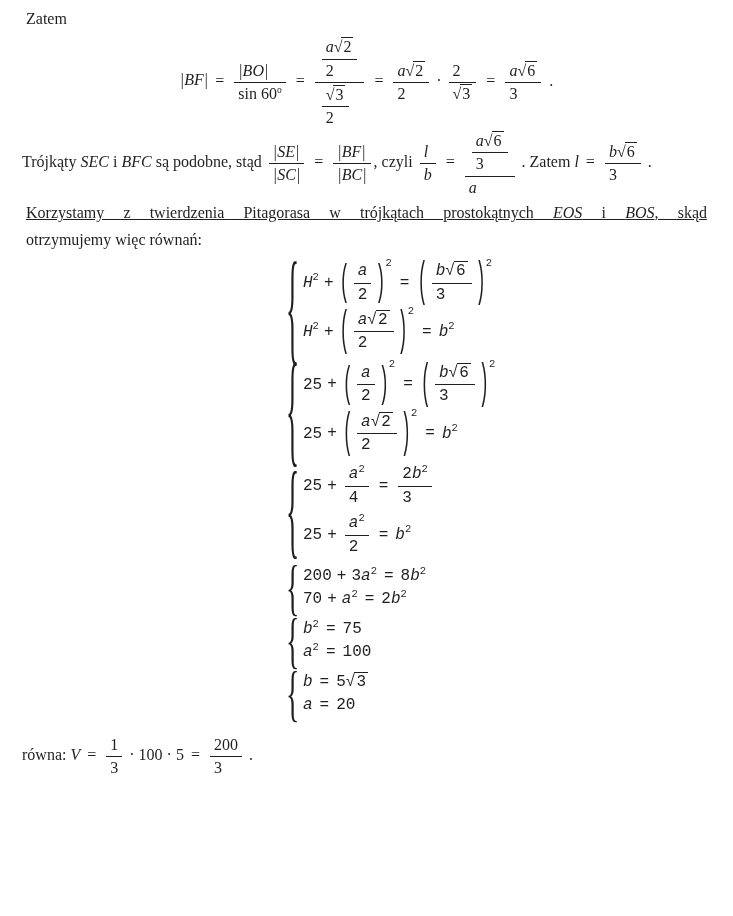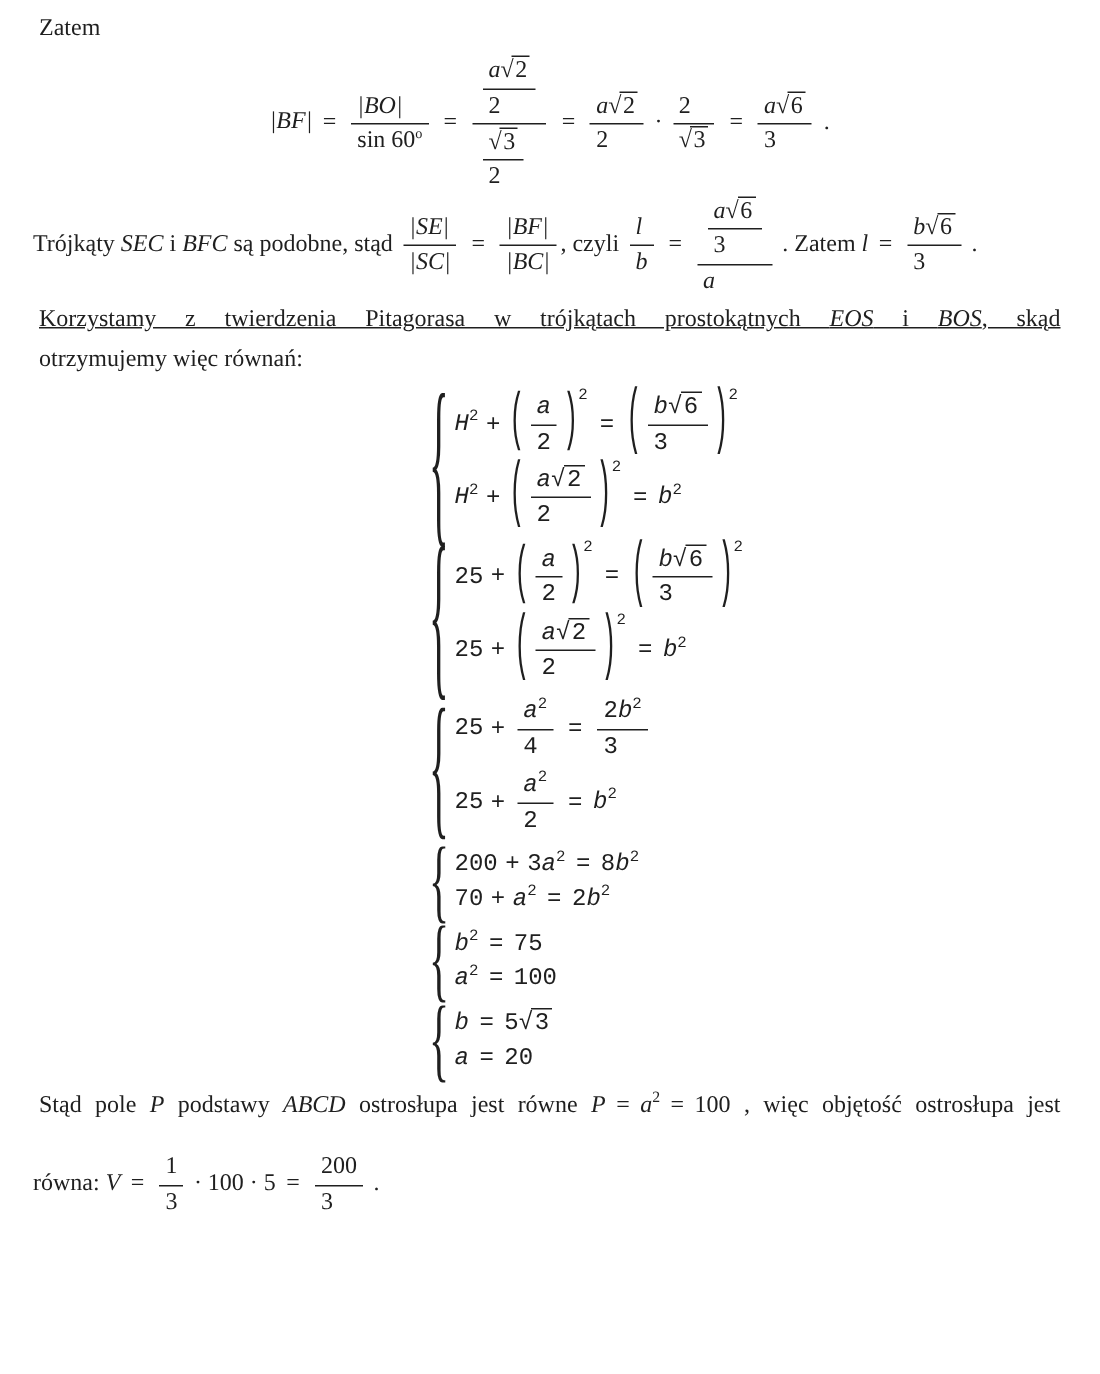--- a/index.html
+++ b/index.html
@@ -118,20 +118,17 @@
   <div class="sys s6 small">
     <span class="brace">{</span>
     <div class="mrow">
       <i>b</i><span class="eqop">=</span><span>5</span><span class="rsign">√</span><span class="rad">3</span>
     </div>
     <div class="mrow">
       <i>a</i><span class="eqop">=</span><span>20</span>
     </div>
   </div>
 
-  <div class="para j" style="margin-top:8px;">
-    <span>Stąd pole </span><i>P</i><span> podstawy </span><i>ABCD</i><span> ostrosłupa jest równe </span><span class="m"><i>P</i><span class="eqop">=</span><i>a</i><sup class="s">2</sup><span class="eqop">=</span><span>100</span></span><span> , więc objętość ostrosłupa jest</span>
-  </div>
   <div class="p4l2">
     <span>równa: </span><i>V</i><span class="eqop">=</span><span class="frac"><span class="fn">1</span><span class="fd">3</span></span><span class="mdot">·</span><span>100</span><span class="mdot">·</span><span>5</span><span class="eqop">=</span><span class="frac"><span class="fn">200</span><span class="fd">3</span></span><span> .</span>
   </div>
 
 </div>
 
 </body></html>

